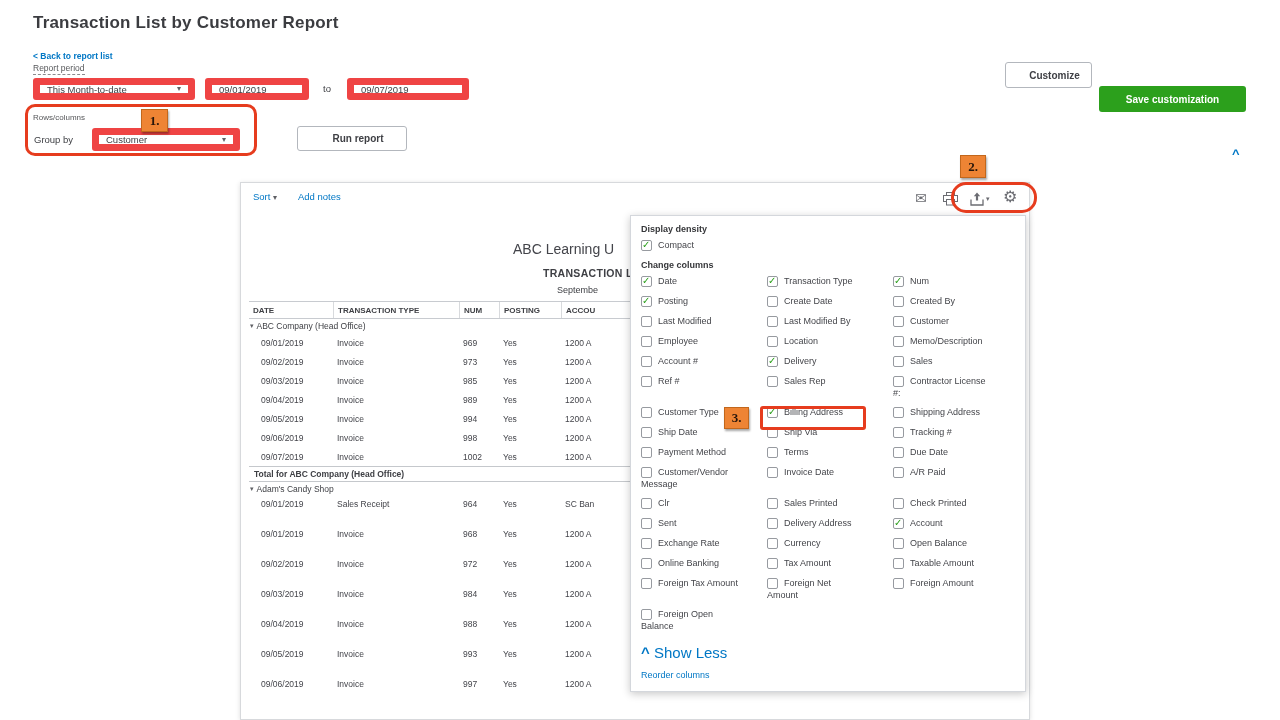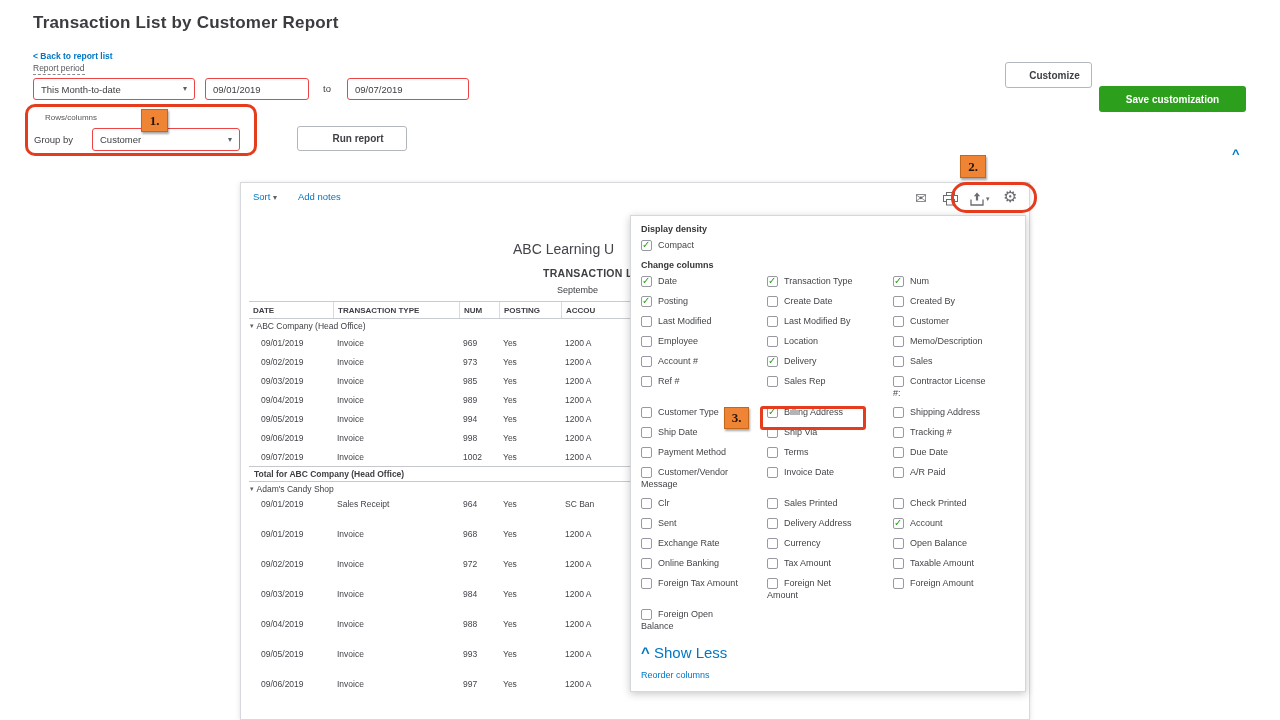--- a/index.html
+++ b/index.html
@@ -4,28 +4,28 @@
 <style>
   html,body{margin:0;padding:0;background:#fff;}
   .canvas{position:relative;width:1280px;height:720px;background:#ffffff;overflow:hidden;
           font-family:"Liberation Sans",sans-serif;color:#3f4045;}
   .canvas *{box-sizing:border-box;}
 
   
   .page-title{position:absolute;left:33px;top:13px;font-size:17px;font-weight:700;color:#3b3c40;letter-spacing:.2px;}
   .back-link{position:absolute;left:33px;top:51px;font-size:8.5px;color:#0077c5;font-weight:700;cursor:pointer;}
   .rp-label{position:absolute;left:33px;top:63px;font-size:8.5px;color:#56575a;border-bottom:1px dashed #8a8b8e;padding-bottom:1px;}
-  .select,.input{position:absolute;display:flex;align-items:center;border:1px solid #ef4444;border-radius:3px;background:#fff;font-size:9.5px;color:#3f4045;padding:0 7px;}
+  .select,.input{position:absolute;display:flex;align-items:center;border:7px solid #ef4444;border-radius:3px;background:#fff;font-size:9.5px;color:#3f4045;padding:0 7px;}
   .select{justify-content:space-between;cursor:pointer;}
   .caret{color:#5f6065;font-size:8px;line-height:8px;}
   .period-select{left:33px;top:78px;width:162px;height:22px;}
   .date-from{left:205px;top:78px;width:104px;height:22px;}
   .to-label{position:absolute;left:323px;top:83px;font-size:9.5px;}
   .date-to{left:347px;top:78px;width:122px;height:22px;}
-  .rc-label{position:absolute;left:45px;top:113px;font-size:8px;color:#56575a;}
+  .rc-label{position:absolute;left:33px;top:113px;font-size:8px;color:#56575a;}
   .gb-label{position:absolute;left:34px;top:134px;font-size:9.5px;}
   .groupby-select{left:92px;top:128px;width:148px;height:23px;}
   .btn-outline{position:absolute;display:flex;align-items:center;justify-content:center;border:1px solid #b3b7bd;border-radius:3px;background:#fff;font-size:10px;font-weight:700;color:#3f4045;cursor:pointer;padding-left:12px;}
   .btn-green{position:absolute;display:flex;align-items:center;justify-content:center;border:none;border-radius:3px;background:#2ca01c;font-size:10px;font-weight:700;color:#fff;cursor:pointer;margin-top:24px;}
   .run-btn{left:297px;top:126px;width:110px;height:25px;font-weight:600;}
   .customize-btn{left:1005px;top:62px;width:87px;height:26px;}
   .save-btn{left:1099px;top:62px;width:147px;height:26px;}
   .page-caret{position:absolute;left:1232px;top:146px;font-size:13px;font-weight:700;color:#0077c5;cursor:pointer;}
 
   

